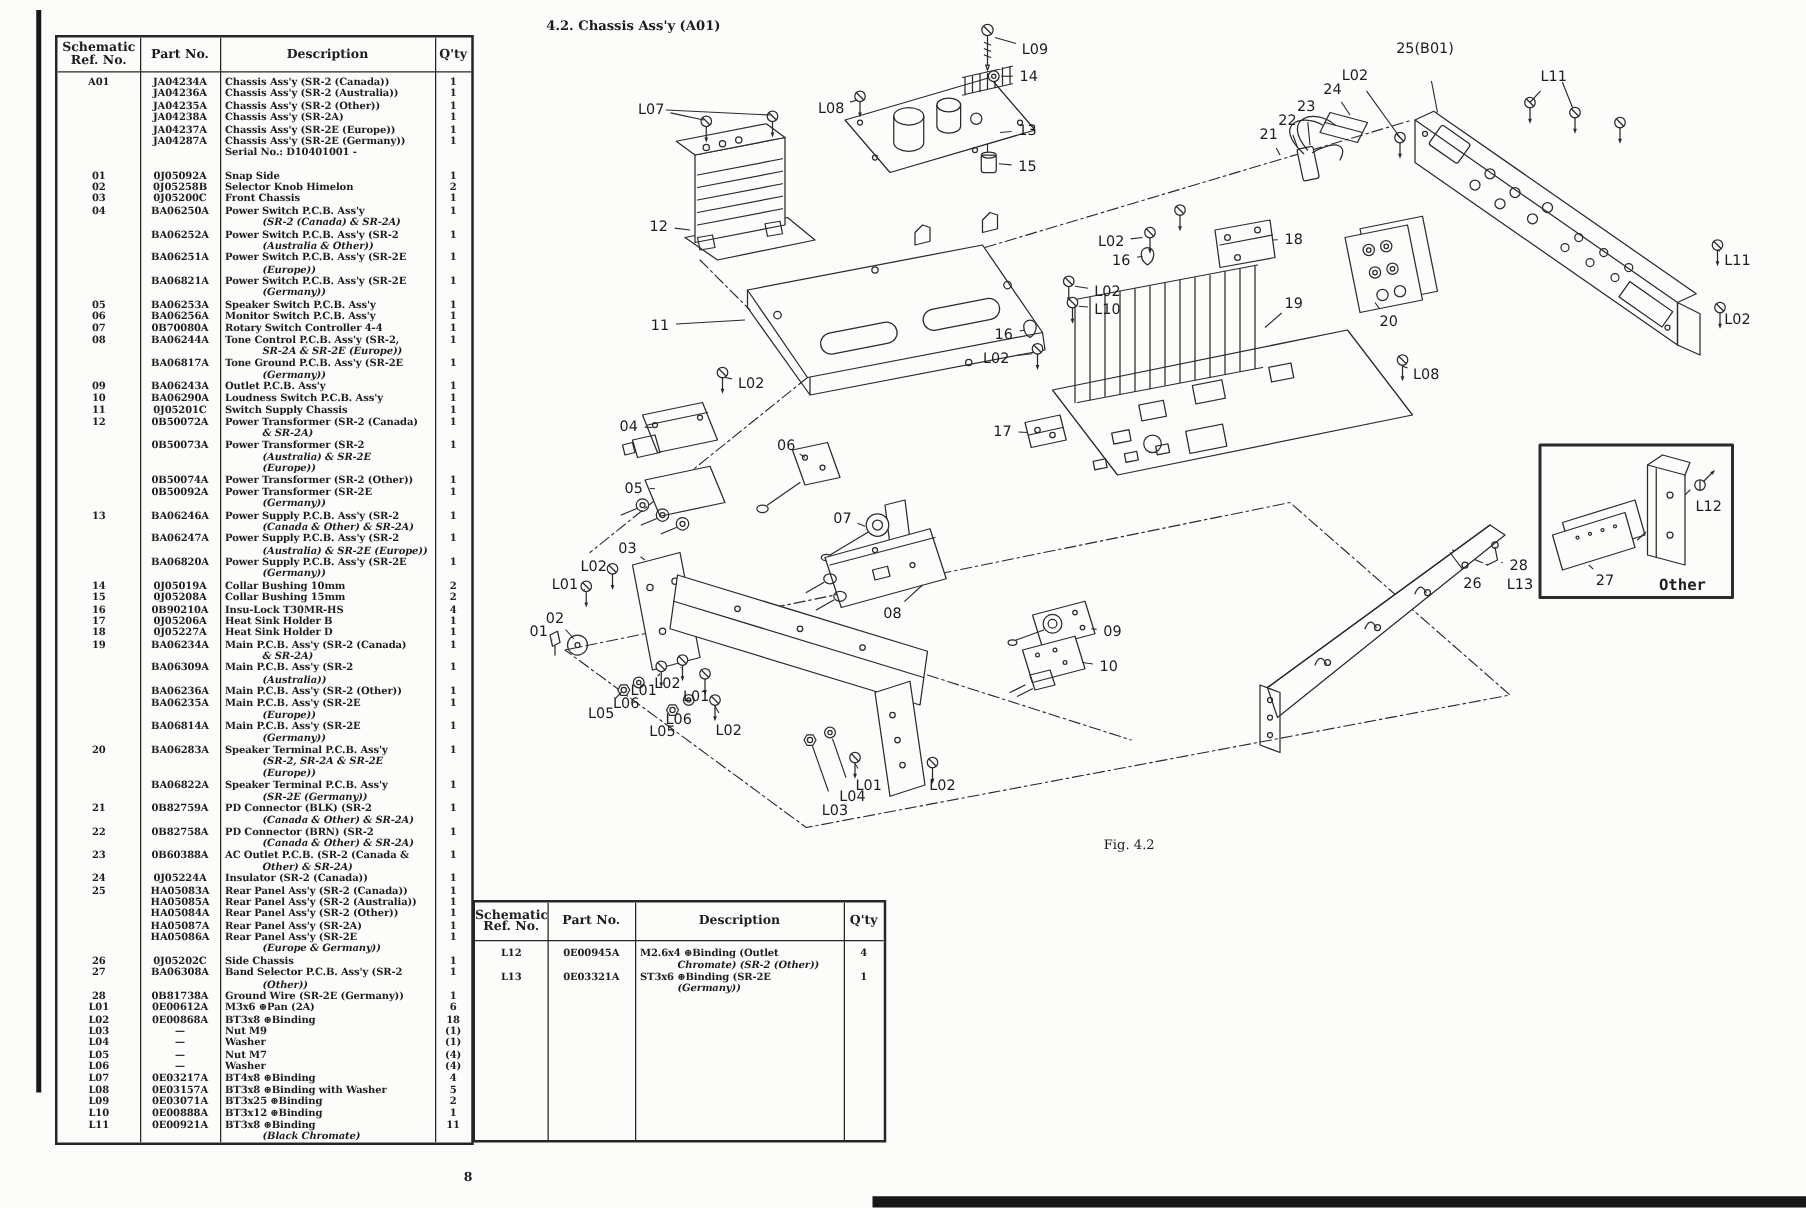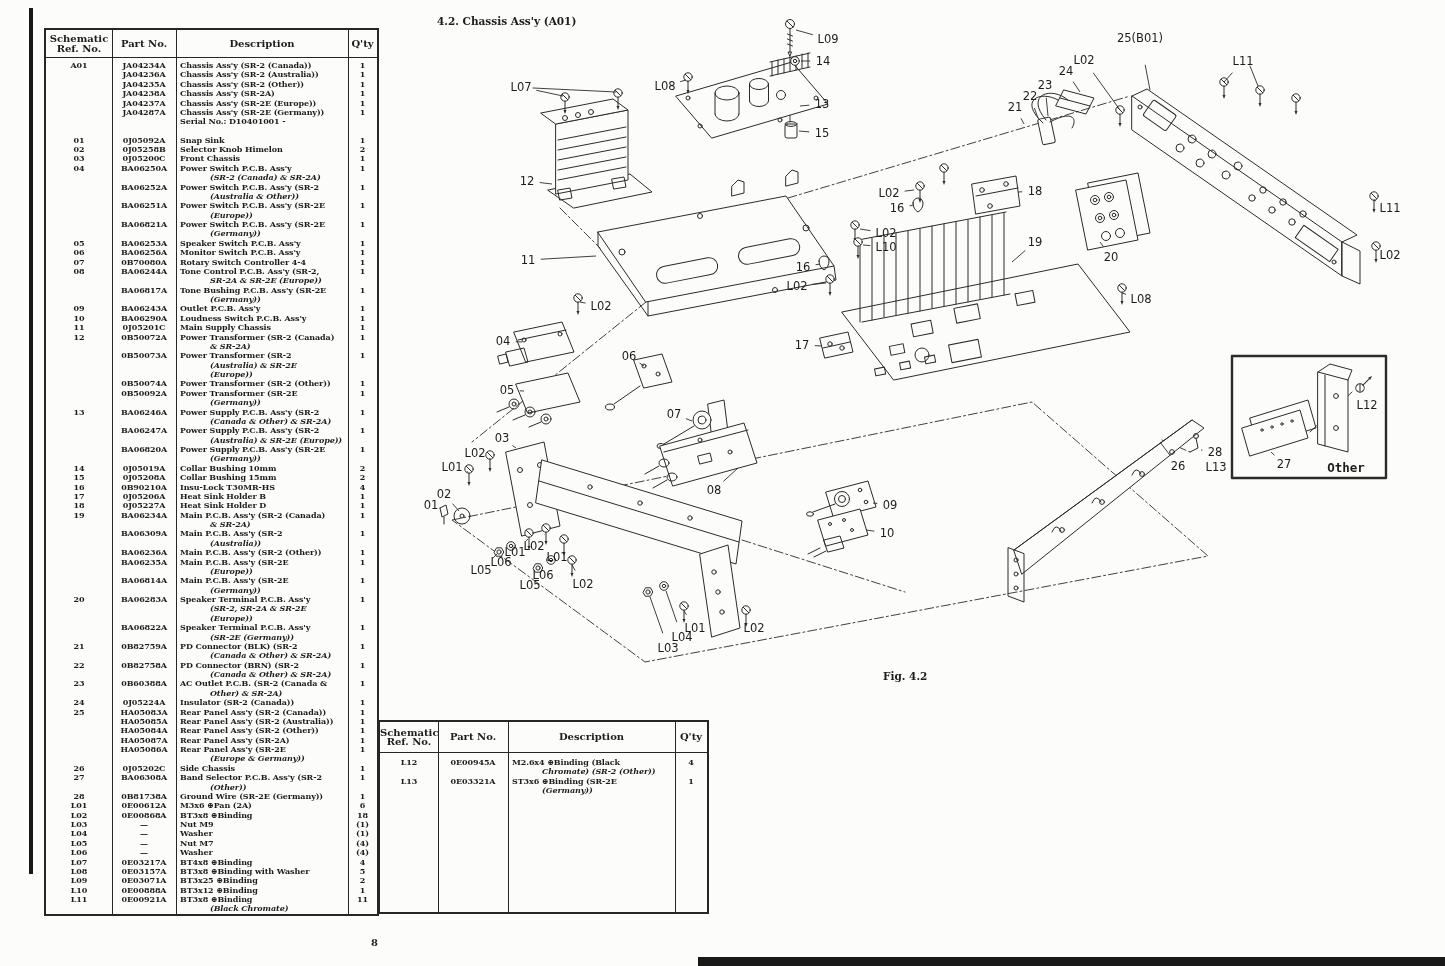--- a/index.html
+++ b/index.html
@@ -20,21 +20,21 @@
   .body{padding-top:3px;}
   #sub-table .body{padding-top:5px;}
   .row{display:grid;font-size:8px;line-height:9.38px;font-weight:bold;letter-spacing:-0.1px;}
   .row.gap{margin-top:9px;}
   .c-ref{text-align:center;}
   .c-part{text-align:center;}
   .c-desc{padding-left:4px;}
   .c-desc .cont{padding-left:30px;font-style:italic;}
   .c-qty{text-align:center;}
   #section-title{position:absolute;left:437px;top:15px;font-weight:bold;font-size:10.5px;text-align:right;}
-  #fig-caption{position:absolute;left:883px;top:670px;font-weight:bold;font-size:10.5px;}
+  #fig-caption{position:absolute;left:883px;top:670px;font-weight:normal;font-size:10.5px;}
   #page-number{position:absolute;left:371px;top:937px;font-weight:bold;font-size:10px;}
   #diagram{position:absolute;left:0;top:0;}
   svg text.callout{font-family:"DejaVu Sans",sans-serif;font-size:11.5px;fill:#1d1d1d;}
   svg text.other-label{font-family:"DejaVu Sans Mono",monospace;font-weight:bold;font-size:12.5px;fill:#1d1d1d;}
 </style>
 </head>
 <body>
 
 <div id="left-bar"></div>
 <div id="bottom-bar"></div>
@@ -107,21 +107,21 @@
         <div class="c-part"></div>
         <div class="c-desc">
           <div>Serial No.: D10401001 -</div>
         </div>
         <div class="c-qty"></div>
       </div>
       <div class="row gap">
         <div class="c-ref">01</div>
         <div class="c-part">0J05092A</div>
         <div class="c-desc">
-          <div>Snap Sink</div>
+          <div>Snap Side</div>
         </div>
         <div class="c-qty">1</div>
       </div>
       <div class="row">
         <div class="c-ref">02</div>
         <div class="c-part">0J05258B</div>
         <div class="c-desc">
           <div>Selector Knob Himelon</div>
         </div>
         <div class="c-qty">2</div>
@@ -200,21 +200,21 @@
         <div class="c-desc">
           <div>Tone Control P.C.B. Ass'y (SR-2,</div>
           <div class="cont">SR-2A &amp; SR-2E (Europe))</div>
         </div>
         <div class="c-qty">1</div>
       </div>
       <div class="row">
         <div class="c-ref"></div>
         <div class="c-part">BA06817A</div>
         <div class="c-desc">
-          <div>Tone Bushing P.C.B. Ass'y (SR-2E</div>
+          <div>Tone Ground P.C.B. Ass'y (SR-2E</div>
           <div class="cont">(Germany))</div>
         </div>
         <div class="c-qty">1</div>
       </div>
       <div class="row">
         <div class="c-ref">09</div>
         <div class="c-part">BA06243A</div>
         <div class="c-desc">
           <div>Outlet P.C.B. Ass'y</div>
         </div>
@@ -225,21 +225,21 @@
         <div class="c-part">BA06290A</div>
         <div class="c-desc">
           <div>Loudness Switch P.C.B. Ass'y</div>
         </div>
         <div class="c-qty">1</div>
       </div>
       <div class="row">
         <div class="c-ref">11</div>
         <div class="c-part">0J05201C</div>
         <div class="c-desc">
-          <div>Main Supply Chassis</div>
+          <div>Switch Supply Chassis</div>
         </div>
         <div class="c-qty">1</div>
       </div>
       <div class="row">
         <div class="c-ref">12</div>
         <div class="c-part">0B50072A</div>
         <div class="c-desc">
           <div>Power Transformer (SR-2 (Canada)</div>
           <div class="cont">&amp; SR-2A)</div>
         </div>
@@ -605,21 +605,21 @@
       </div>
       <div>Part No.</div>
       <div>Description</div>
       <div>Q'ty</div>
     </div>
     <div class="body">
       <div class="row">
         <div class="c-ref">L12</div>
         <div class="c-part">0E00945A</div>
         <div class="c-desc">
-          <div>M2.6x4 ⊕Binding (Black</div>
+          <div>M2.6x4 ⊕Binding (Outlet</div>
           <div class="cont">Chromate) (SR-2 (Other))</div>
         </div>
         <div class="c-qty">4</div>
       </div>
       <div class="row">
         <div class="c-ref">L13</div>
         <div class="c-part">0E03321A</div>
         <div class="c-desc">
           <div>ST3x6 ⊕Binding (SR-2E</div>
           <div class="cont">(Germany))</div>

